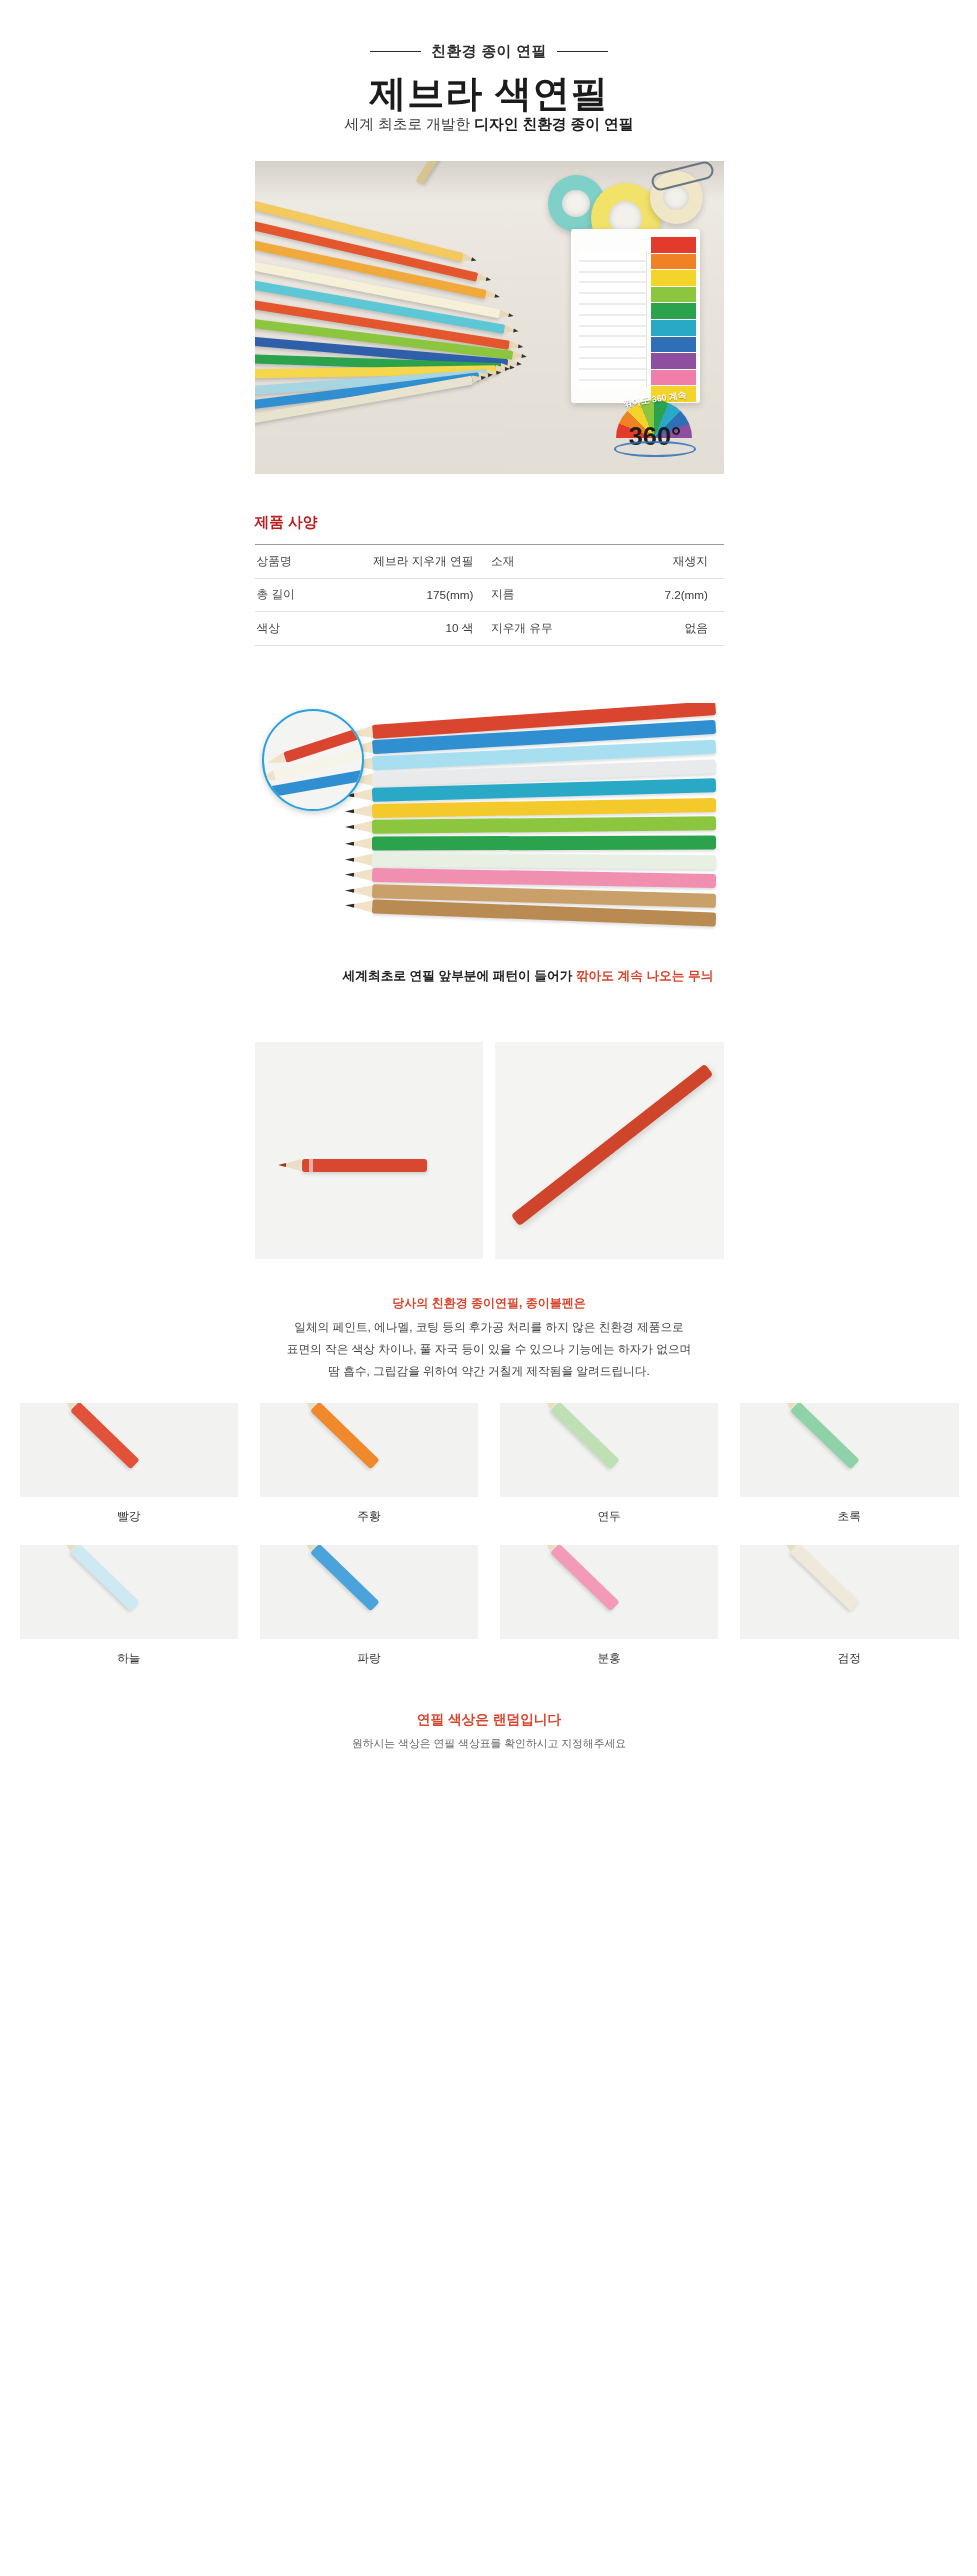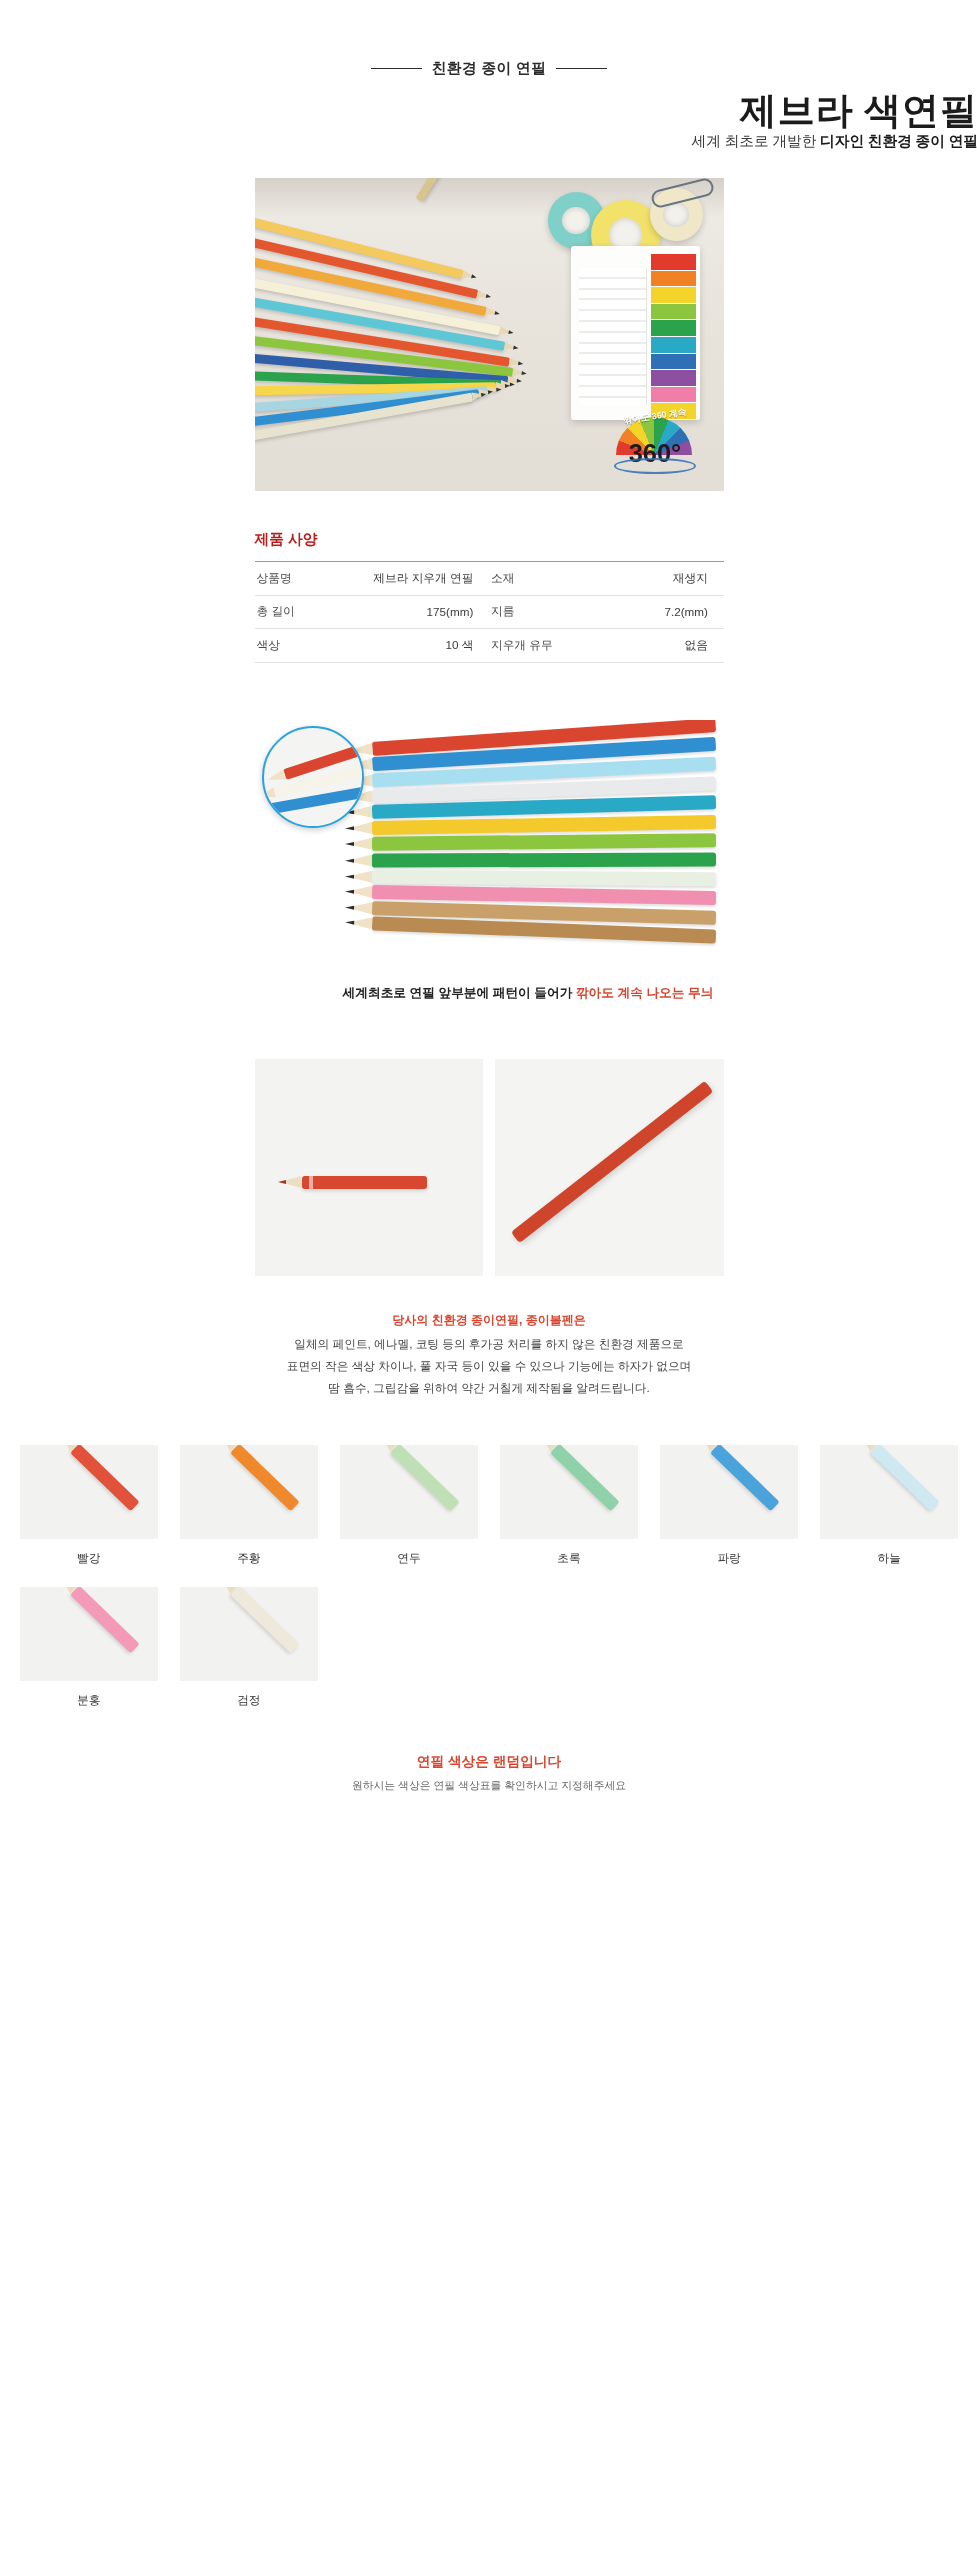--- a/index.html
+++ b/index.html
@@ -12,21 +12,21 @@
     -webkit-font-smoothing: antialiased;
   }
   .page {
     width: 978px;
     min-height: 2576px;
     position: relative;
     overflow: hidden;
   }
 
   
-  .header { padding-top: 59px; text-align: right; font-family: Liberation Serif, serif; }
+  .header { padding-top: 42px; text-align: center; }
   .eyebrow {
     display: flex;
     align-items: center;
     justify-content: center;
     gap: 9.8px;
     font-size: 14.7px;
     font-weight: bold;
     color: #2b2b2b;
     letter-spacing: 0.5px;
   }
@@ -320,23 +320,23 @@
     font-size: 12px;
     font-weight: bold;
     color: #d8452f;
     margin-bottom: 2px;
   }
   .notice .title b { color: #d8452f; }
 
   
   .swatch-grid {
     width: 939px;
-    margin: 47px auto 0;
+    margin: 22px auto 0;
     display: grid;
-    grid-template-columns: repeat(6, 1fr);
+    grid-template-columns: repeat(4, 1fr);
     gap: 21.5px 21.5px;
   }
   .swatch { text-align: center; }
   .swatch .photo {
     position: relative;
     width: 100%;
     height: 94px;
     background: #f2f2f1;
     overflow: hidden;
   }
@@ -634,34 +634,34 @@
       <div class="photo">
         <div class="p" style="left:43px;top:25.4px;width:84px;background:#8fd1a8;transform:rotate(44deg);">
           <span class="t"></span>
         </div>
       </div>
       <div class="name">초록</div>
     </div>
 
     <div class="swatch">
       <div class="photo">
+        <div class="p" style="left:43px;top:25.4px;width:84px;background:#cfe9f3;transform:rotate(44deg);">
+          <span class="t"></span>
+        </div>
+      </div>
+      <div class="name">하늘</div>
+    </div>
+
+    <div class="swatch">
+      <div class="photo">
         <div class="p" style="left:43px;top:25.4px;width:84px;background:#4aa3da;transform:rotate(44deg);">
           <span class="t"></span>
         </div>
       </div>
       <div class="name">파랑</div>
-    </div>
-
-    <div class="swatch">
-      <div class="photo">
-        <div class="p" style="left:43px;top:25.4px;width:84px;background:#cfe9f3;transform:rotate(44deg);">
-          <span class="t"></span>
-        </div>
-      </div>
-      <div class="name">하늘</div>
     </div>
 
     <div class="swatch">
       <div class="photo">
         <div class="p" style="left:43px;top:25.4px;width:84px;background:#f39ab8;transform:rotate(44deg);">
           <span class="t"></span>
         </div>
       </div>
       <div class="name">분홍</div>
     </div>

